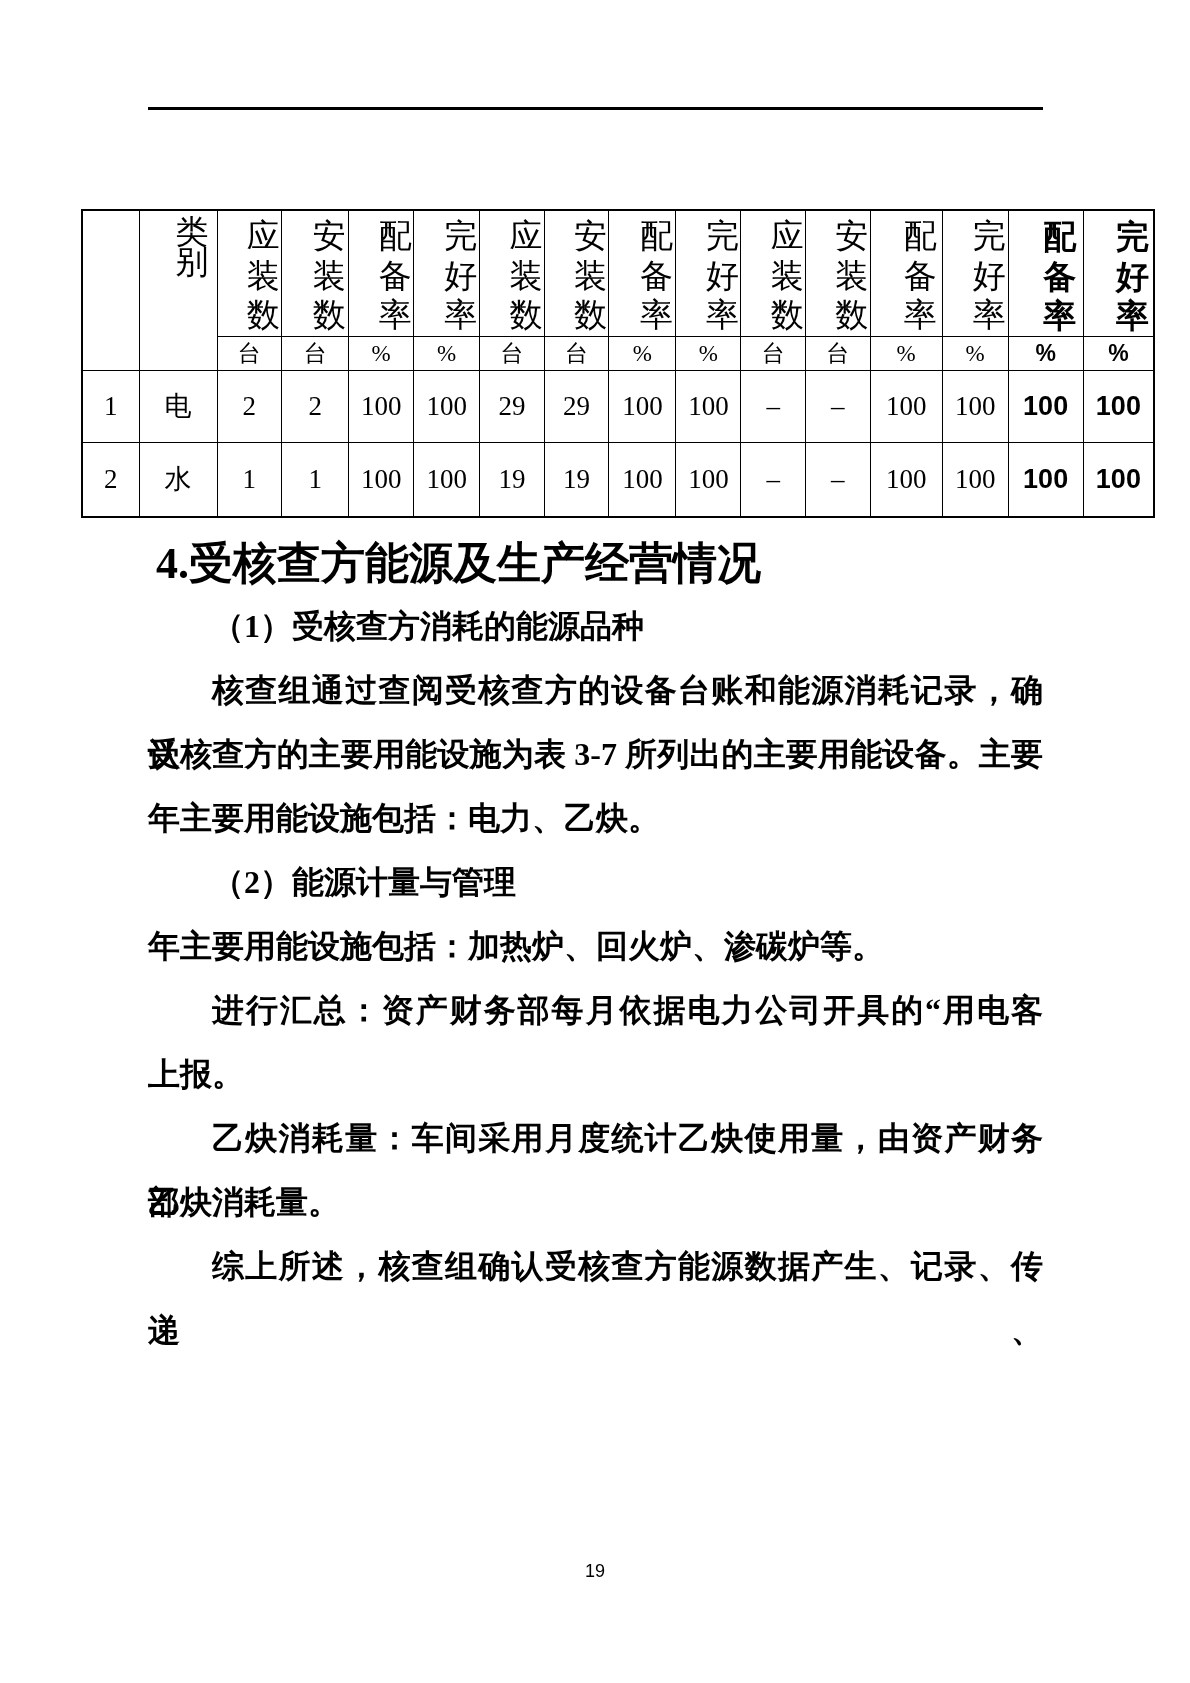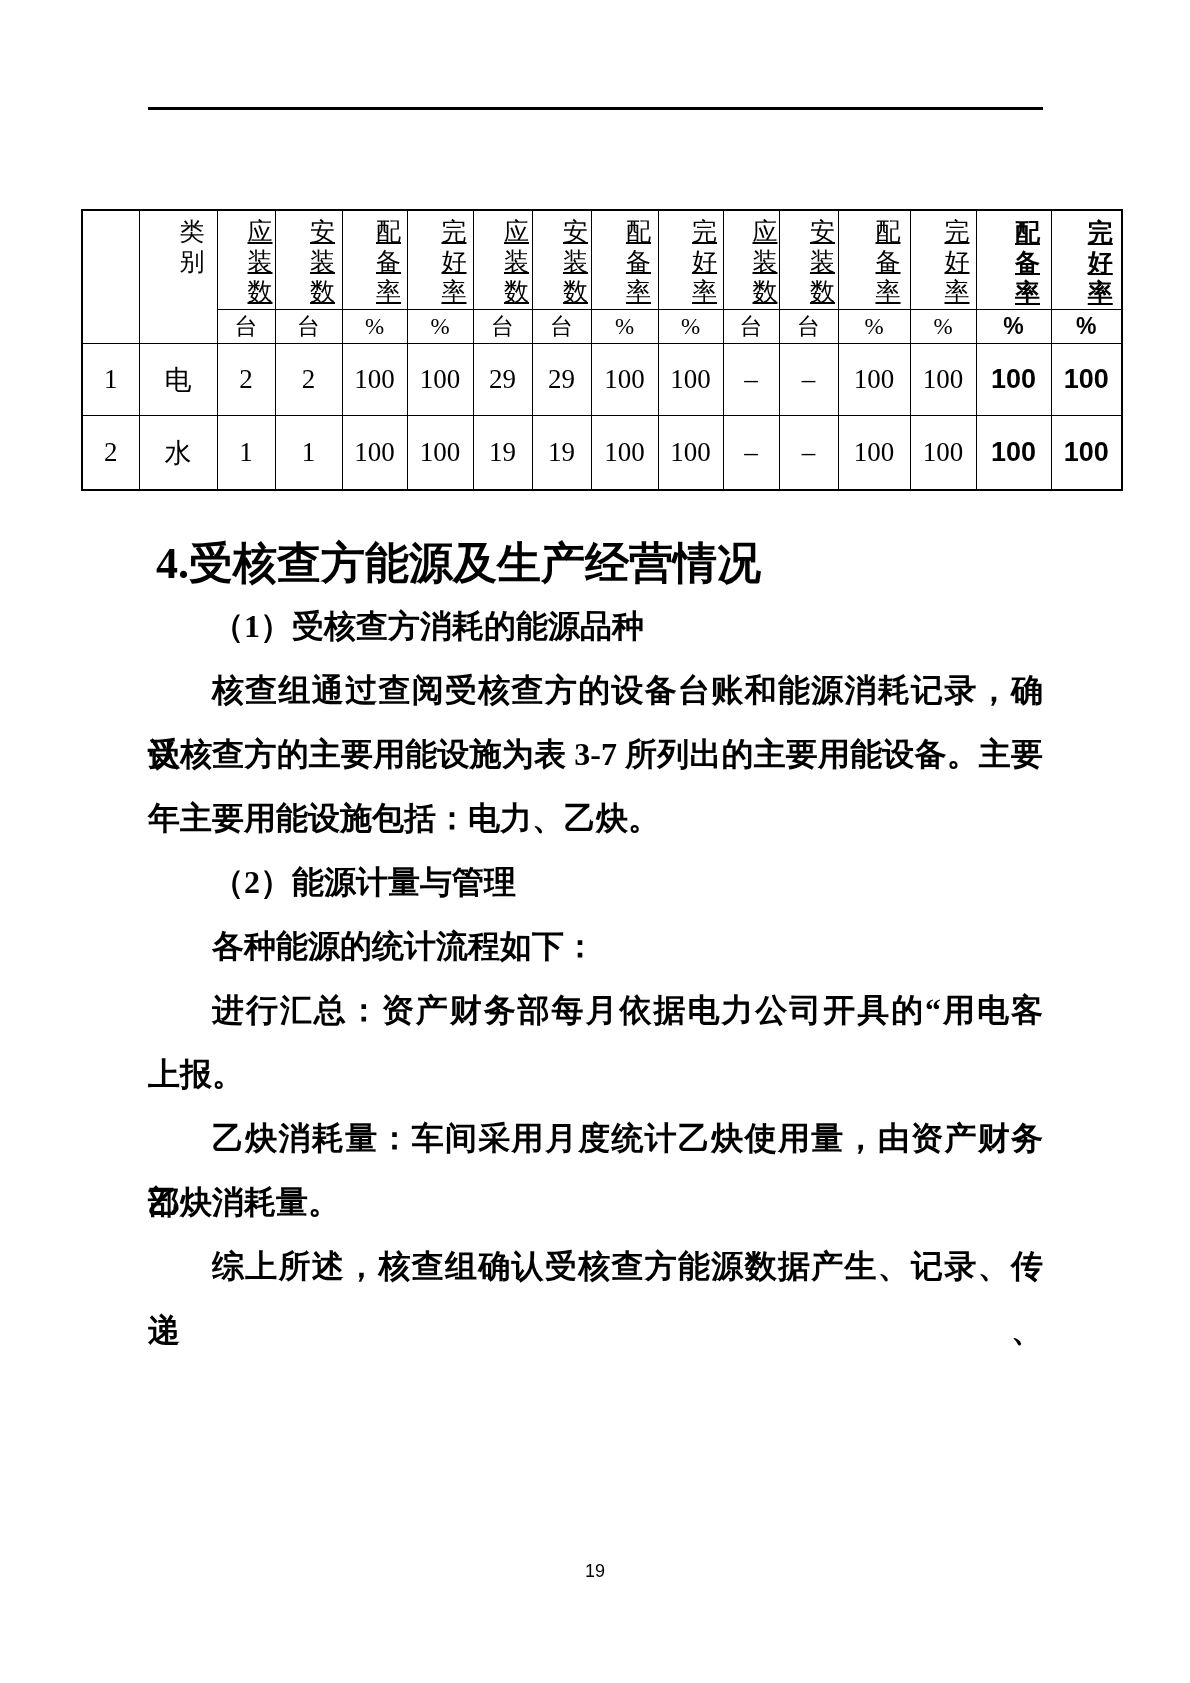--- a/index.html
+++ b/index.html
@@ -10,26 +10,26 @@
   }
   
   .rule{position:absolute;left:148px;top:107px;width:895px;height:3px;background:#000;}
 
   
   .tbl-wrap{position:absolute;left:81px;top:209px;}
   table{border-collapse:collapse;table-layout:fixed;}
   th,td{border:1.5px solid #000;padding:0;text-align:center;overflow:hidden;}
   table{border:2px solid #000;}
   th{font-weight:normal;}
-  .h-row1 th{height:92px;vertical-align:top;padding-top:6px;font-size:25px;line-height:30px;padding-left:28px;}
+  .h-row1 th{height:92px;vertical-align:top;padding-top:6px;font-size:33px;line-height:30px;padding-left:28px;}
   .h-row2 th{height:33px;vertical-align:middle;font-size:23px;line-height:23px;}
   .b-row1 td{height:71px;}
   .b-row2 td{height:73px;}
   td{vertical-align:middle;font-size:27px;}
-  .stack{display:inline-block;width:1.08em;word-break:break-all;line-height:1.2;text-decoration:underline;}
+  .stack{display:inline-block;width:1.08em;word-break:break-all;line-height:1.2;}
   .hl{font-family:"Liberation Sans","DejaVu Sans",sans-serif;font-weight:bold;}
 
   
   .heading{
     position:absolute;left:156px;top:538px;width:920px;
     font-size:44px;line-height:52px;font-weight:bold;white-space:nowrap;
   }
 
   
   .bodytext{position:absolute;left:148px;top:594px;width:895px;}
@@ -146,21 +146,21 @@
 </div>
 
 <div class="heading">4.受核查方能源及生产经营情况</div>
 
 <div class="bodytext">
   <div class="line indent">（1）受核查方消耗的能源品种</div>
   <div class="line indent full">核查组通过查阅受核查方的设备台账和能源消耗记录，确认</div>
   <div class="line full">受核查方的主要用能设施为表 3-7 所列出的主要用能设备。主要</div>
   <div class="line">年主要用能设施包括：电力、乙炔。</div>
   <div class="line indent">（2）能源计量与管理</div>
-  <div class="line indent">各种能源的统计流程如下：</div>
+  <div class="line">年主要用能设施包括：加热炉、回火炉、渗碳炉等。</div>
   <div class="line indent full">进行汇总：资产财务部每月依据电力公司开具的“用电客</div>
   <div class="line">上报。</div>
   <div class="line indent full">乙炔消耗量：车间采用月度统计乙炔使用量，由资产财务部</div>
   <div class="line">乙炔消耗量。</div>
   <div class="line indent full">综上所述，核查组确认受核查方能源数据产生、记录、传递、</div>
 </div>
 
 <div class="pagenum">19</div>
 
 </body></html>

